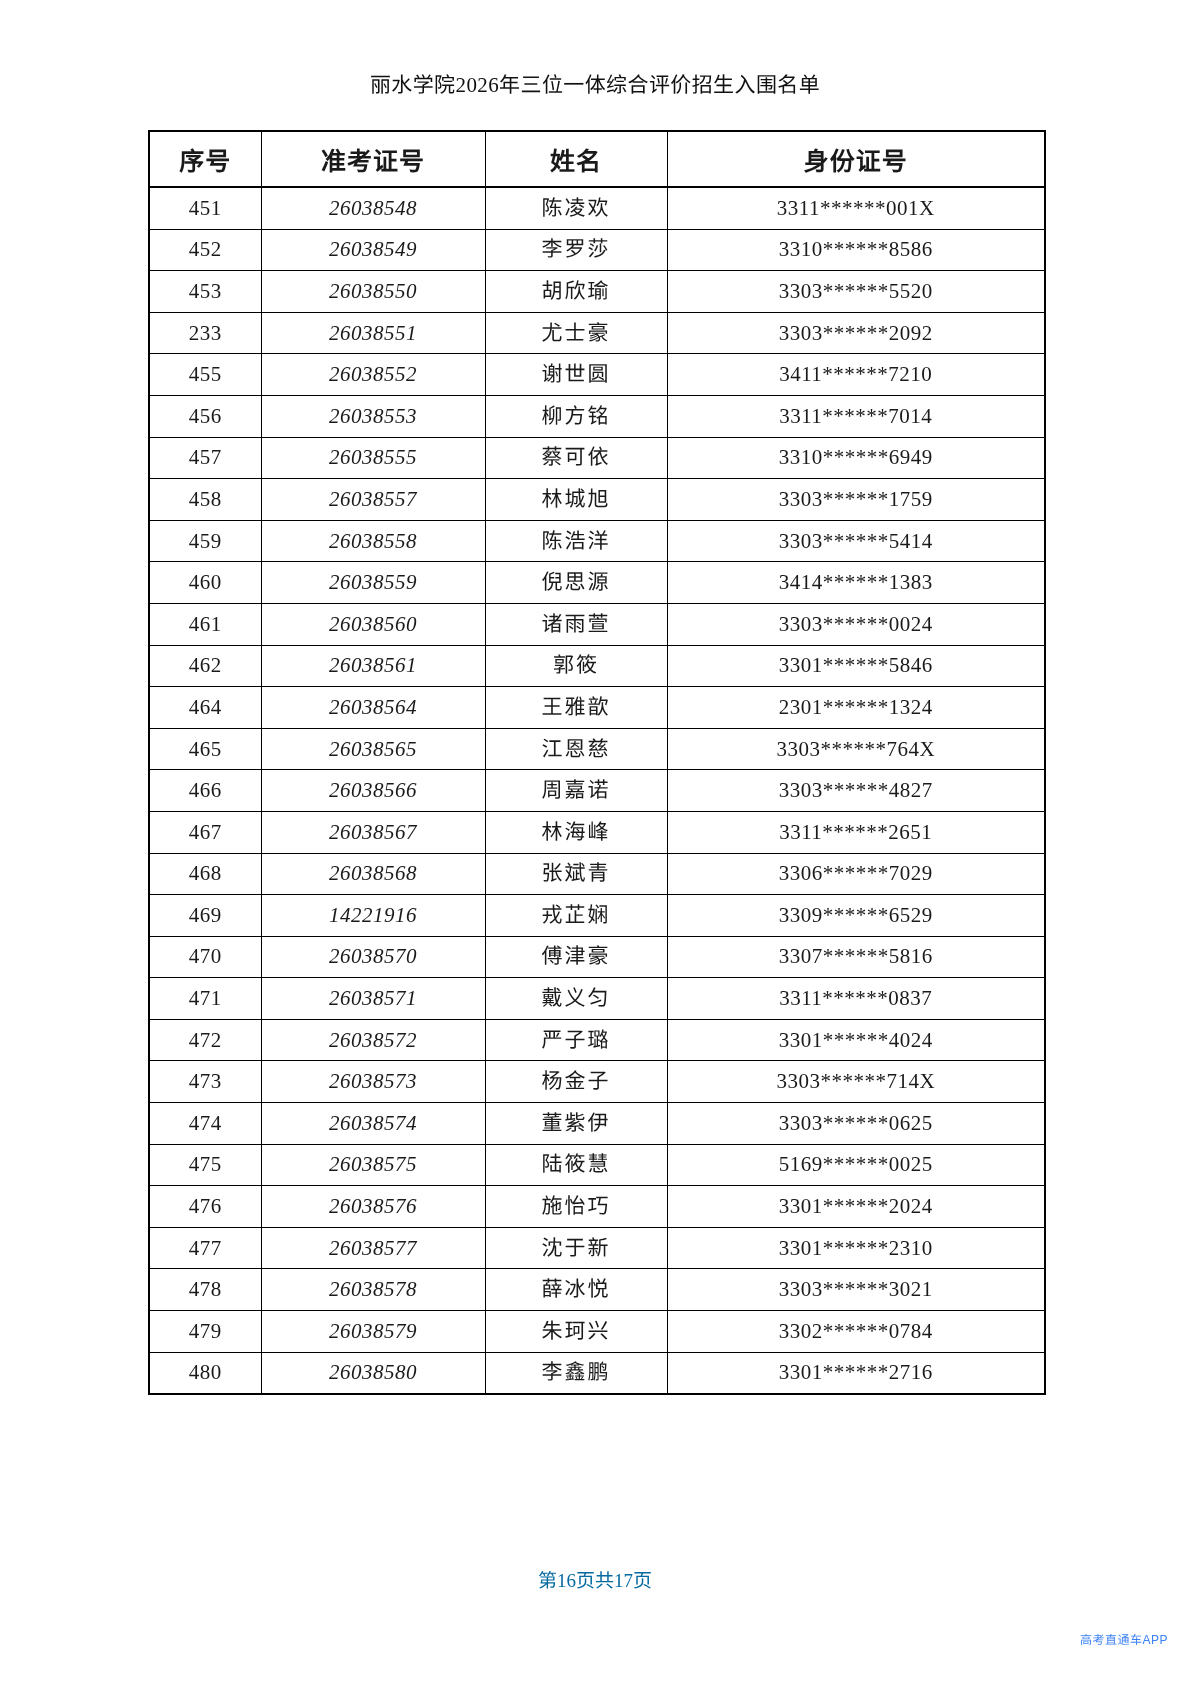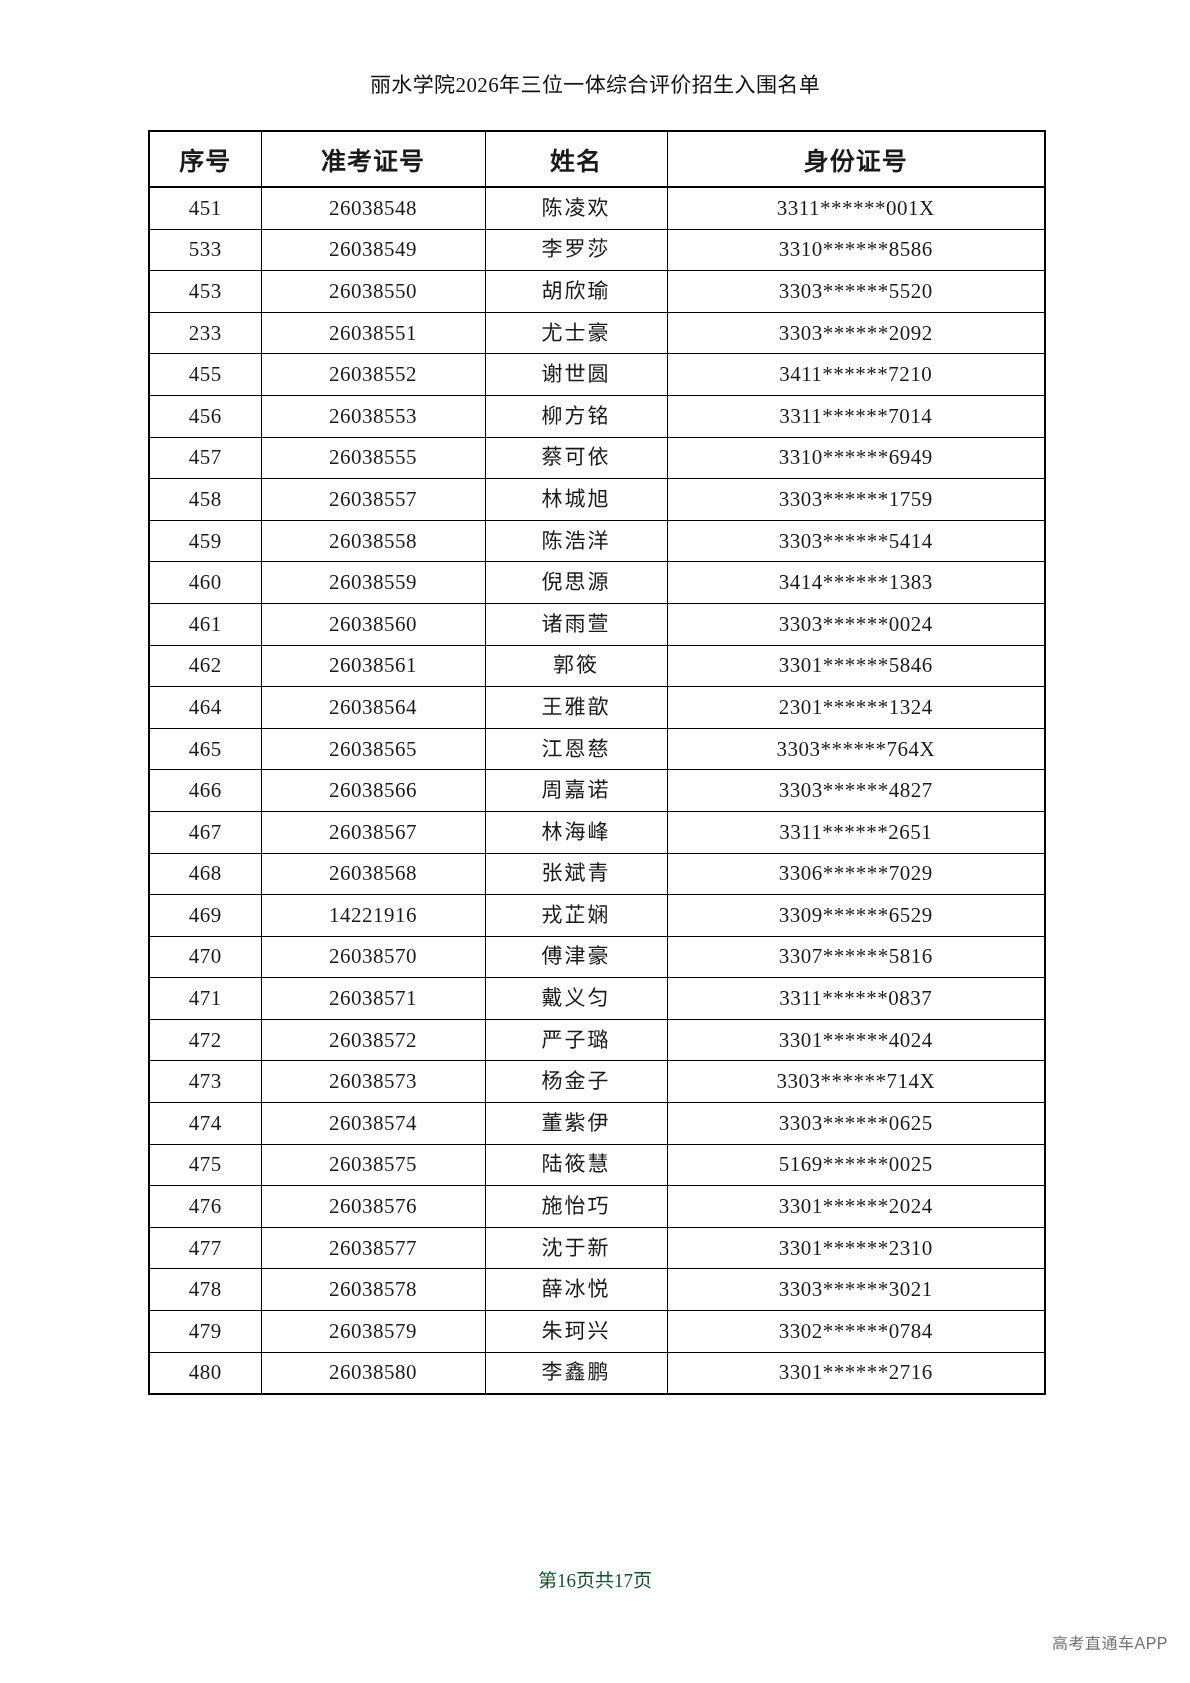--- a/index.html
+++ b/index.html
@@ -76,41 +76,41 @@
   }
 
   table.roster tbody td {
     height: 40.6px;
     font-size: 21px;
     font-weight: 400;
     line-height: 1;
   }
 
   td.seq-cell  { letter-spacing: 0.5px; }
-  td.exam-cell { letter-spacing: 0.5px; }
+  td.exam-cell { letter-spacing: 0.5px; font-style: italic; }
   td.name-cell { letter-spacing: 2px; }
   td.id-cell   { letter-spacing: 0.5px; }
 
   
   .page-footer {
     position: absolute;
     top: 1565px;
     left: 0;
     width: 1190px;
     text-align: center;
     font-size: 19px;
-    color: #14532d;
+    color: #0369a1;
   }
 
   .watermark {
     position: absolute;
     top: 1630px;
     right: 22px;
-    font-size: 16px;
-    color: #737373;
+    font-size: 12px;
+    color: #3b82f6;
     font-family: "Liberation Sans", "DejaVu Sans", sans-serif;
     letter-spacing: 0.5px;
   }
 </style>
 </head>
 <body>
 
 <div class="page">
 
   <div class="doc-title">丽水学院2026年三位一体综合评价招生入围名单</div>
@@ -132,21 +132,21 @@
         </tr>
       </thead>
       <tbody id="roster-body">
           <tr>
             <td class="seq-cell">451</td>
             <td class="exam-cell">26038548</td>
             <td class="name-cell">陈凌欢</td>
             <td class="id-cell">3311******001X</td>
           </tr>
           <tr>
-            <td class="seq-cell">533</td>
+            <td class="seq-cell">452</td>
             <td class="exam-cell">26038549</td>
             <td class="name-cell">李罗莎</td>
             <td class="id-cell">3310******8586</td>
           </tr>
           <tr>
             <td class="seq-cell">453</td>
             <td class="exam-cell">26038550</td>
             <td class="name-cell">胡欣瑜</td>
             <td class="id-cell">3303******5520</td>
           </tr>

